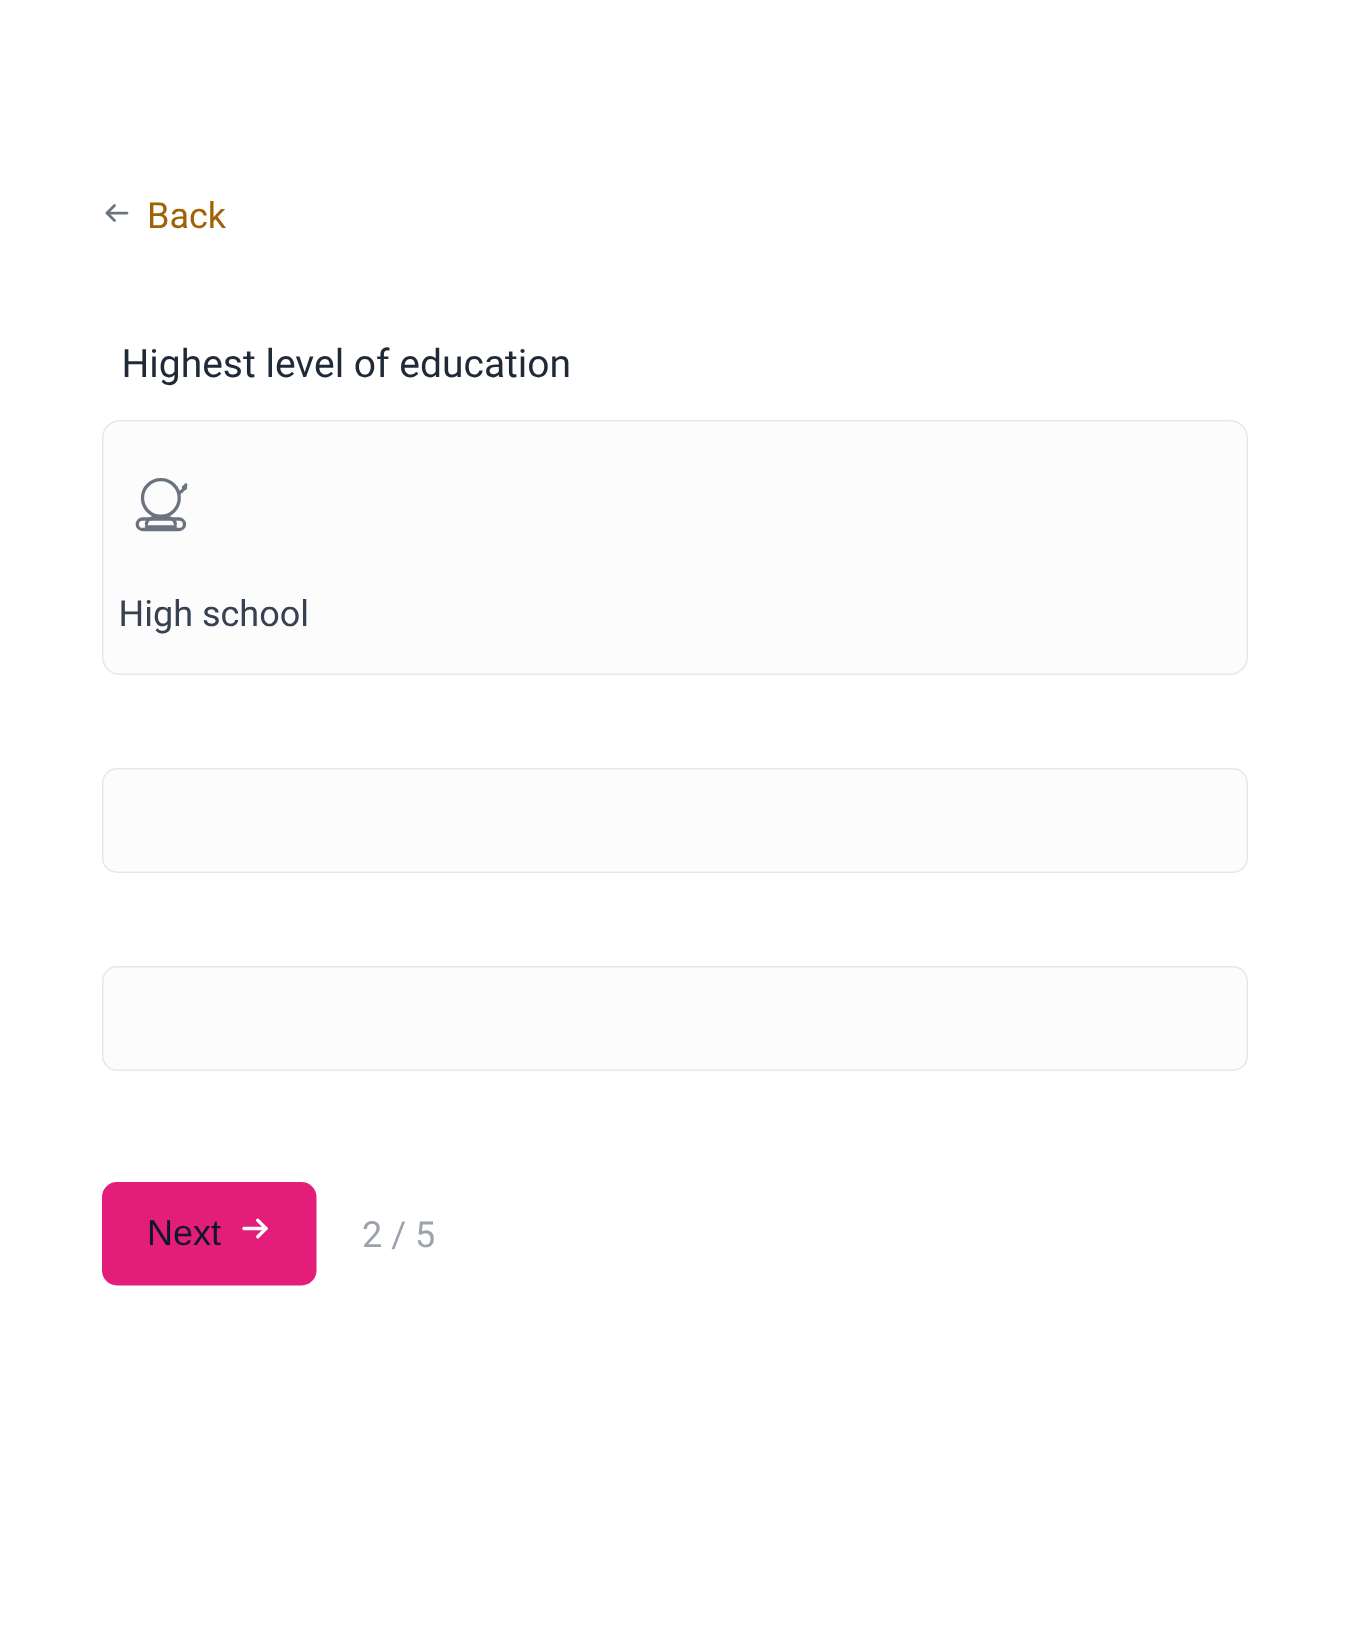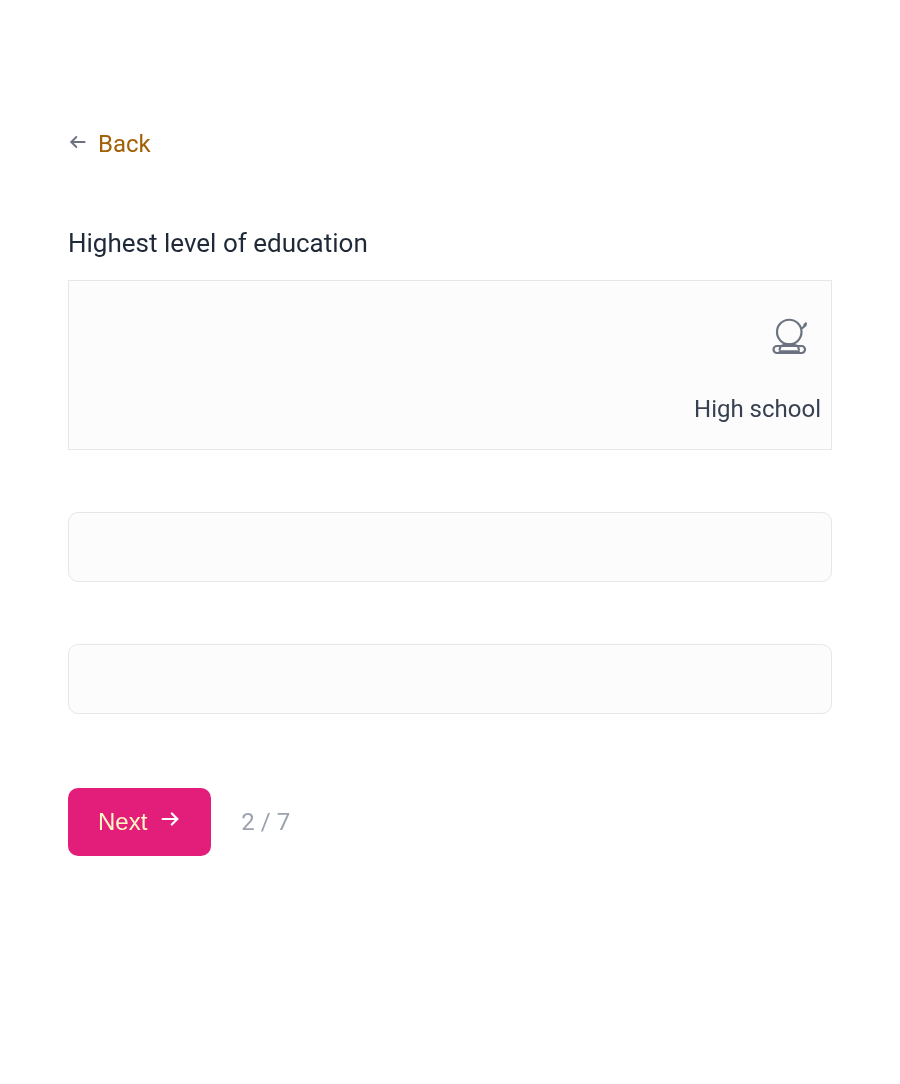--- a/index.html
+++ b/index.html
@@ -32,34 +32,35 @@
     stroke: #6b7280;
   }
   .section {
     margin-bottom: 62px;
   }
   .section-label {
     font-size: 26px;
     color: #1f2937;
     margin-bottom: 22px;
     font-weight: 400;
+    margin-left: 13px;
   }
   .options-row {
     display: flex;
     gap: 14px;
   }
   .option-card {
     flex: 1;
     border: 1px solid #e5e7eb;
-    border-radius: 0;
+    border-radius: 12px;
     background: #fcfcfd;
     padding: 28px 10px 26px 10px;
     display: flex;
     flex-direction: column;
-    align-items: flex-end;
+    align-items: flex-start;
     gap: 26px;
     cursor: pointer;
   }
   .option-icon {
     width: 60px;
     height: 60px;
     display: flex;
     align-items: center;
     justify-content: center;
   }
@@ -87,21 +88,21 @@
   }
   .footer {
     display: flex;
     align-items: center;
     gap: 30px;
     margin-top: 74px;
   }
   .next-button {
     background: #e11d74;
     background: #e21d7a;
-    color: #fef9c3;
+    color: #0f172a;
     border: none;
     border-radius: 10px;
     font-size: 24px;
     font-weight: 500;
     padding: 20px 30px;
     display: inline-flex;
     align-items: center;
     gap: 12px;
     cursor: pointer;
   }
@@ -164,16 +165,16 @@
   <div class="footer">
     <button class="next-button">
       <span>Next</span>
       <span>
         <svg viewBox="0 0 24 24" fill="none" stroke-width="2.4" stroke-linecap="round" stroke-linejoin="round">
           <line x1="4" y1="12" x2="20" y2="12"></line>
           <polyline points="14 6 20 12 14 18"></polyline>
         </svg>
       </span>
     </button>
-    <div class="page-indicator">2 / 7</div>
+    <div class="page-indicator">2 / 5</div>
   </div>
 
 </div>
 
 </body></html>

